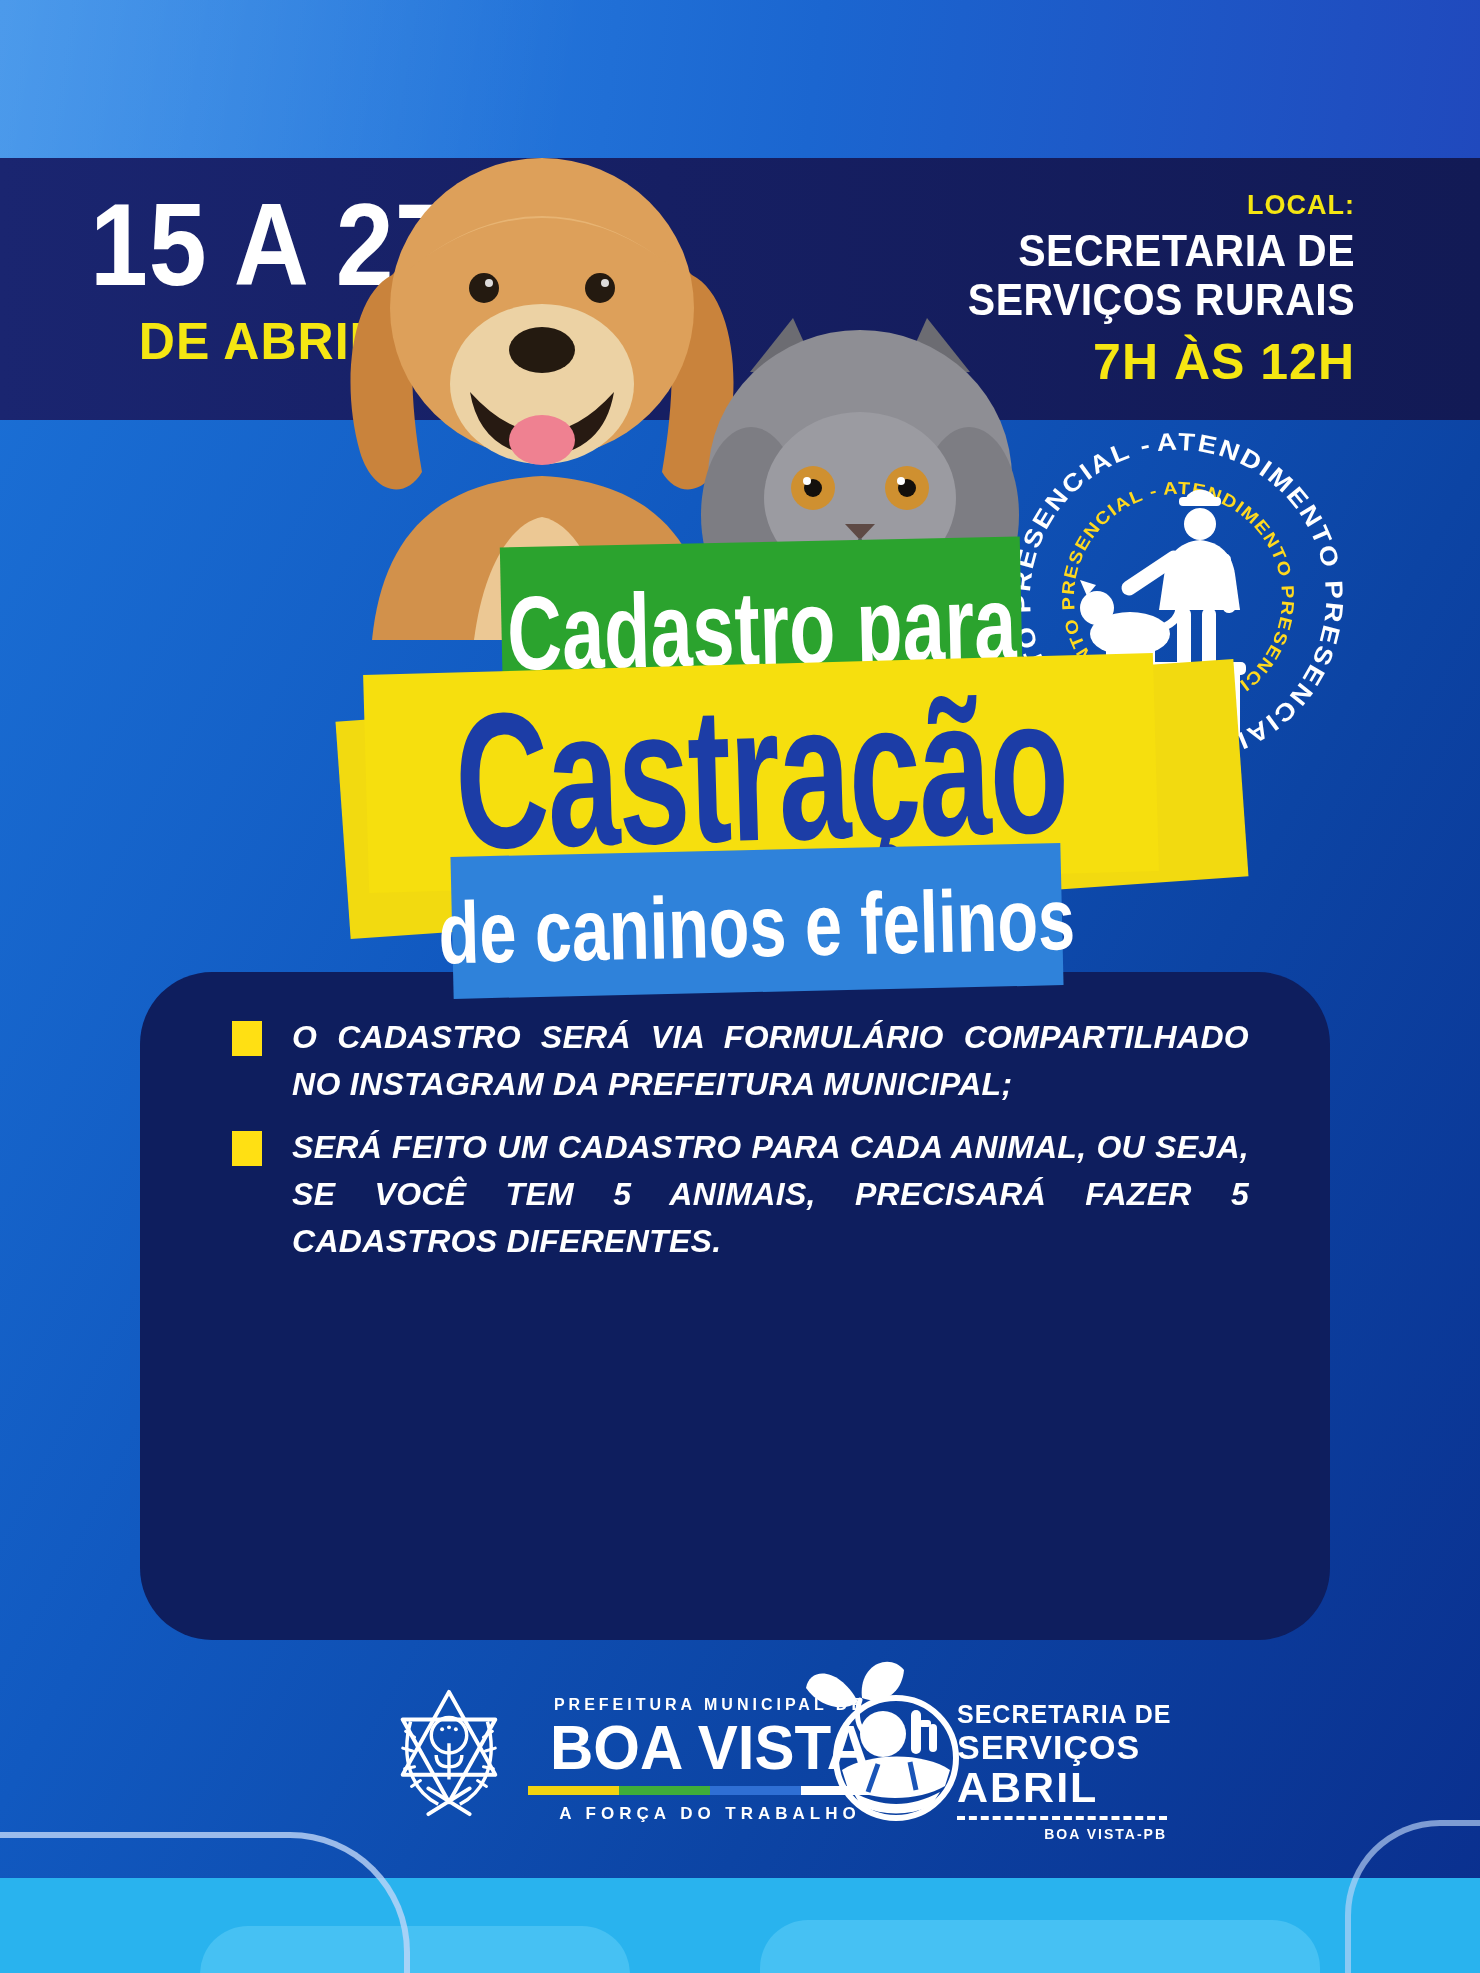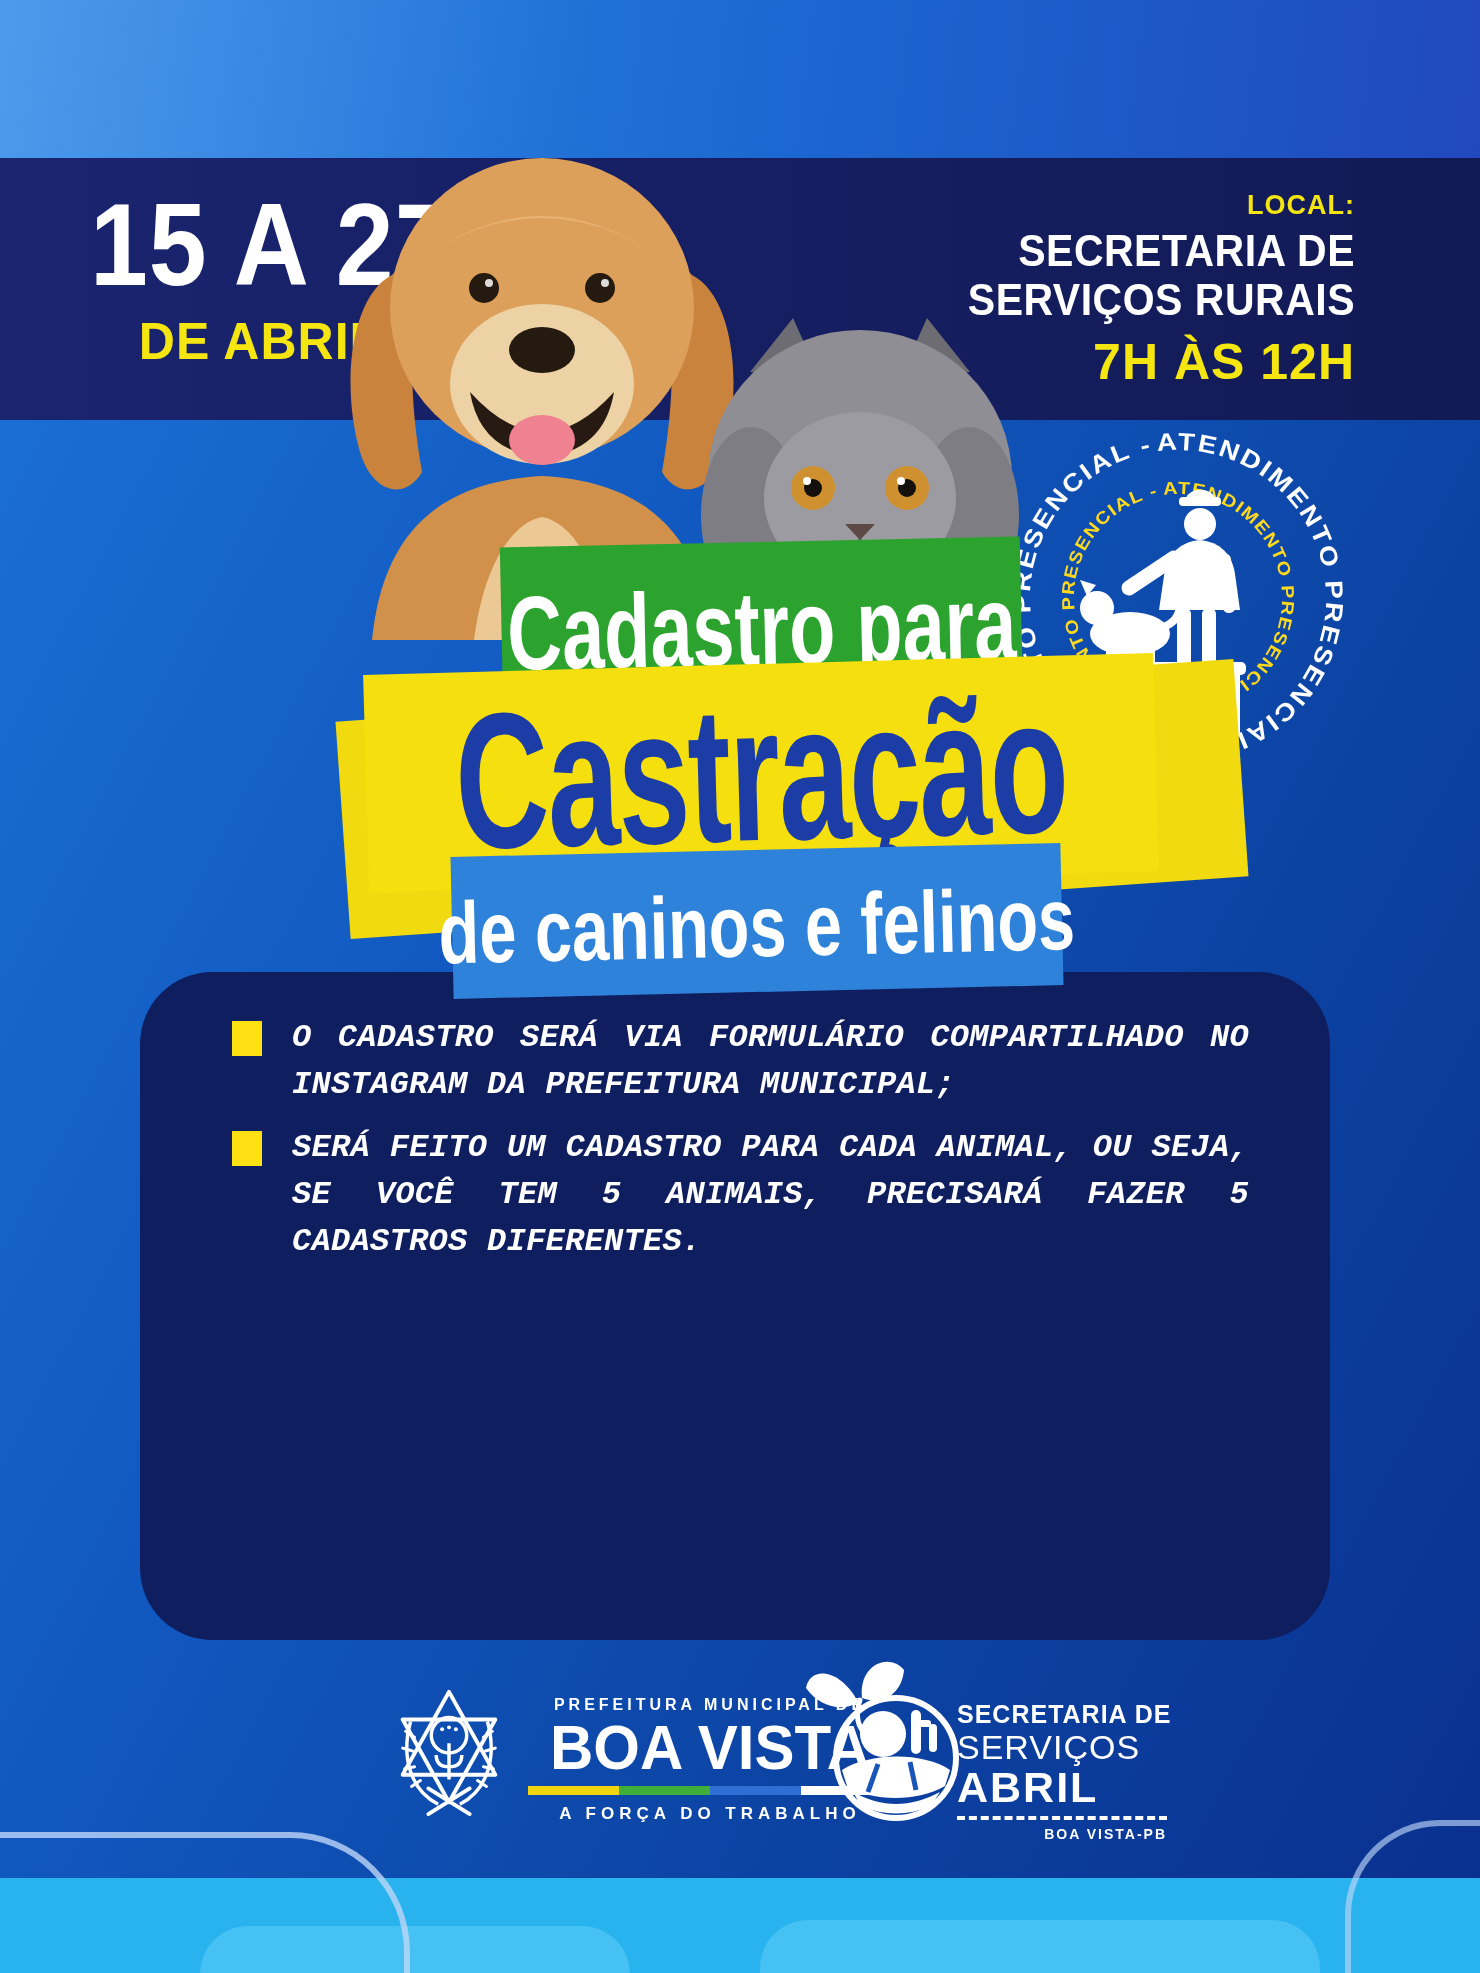--- a/index.html
+++ b/index.html
@@ -43,39 +43,39 @@
   .yellow-front{left:366px;top:664px;width:790px;height:218px;background:#f6df0e;
     transform:rotate(-1.6deg);z-index:7;align-items:center;}
   .yellow-front .txt{font-size:158px;font-weight:bold;color:#1c3da6;white-space:nowrap;
     transform:scale(0.82,1.22);letter-spacing:-2px;}
   .blue-banner{left:452px;top:850px;width:610px;height:142px;background:#2f82da;
     transform:rotate(-1.3deg);z-index:8;padding-top:26px;}
   .blue-banner .txt{font-size:74px;font-weight:bold;color:#fff;white-space:nowrap;
     transform:scale(0.9,1.18);transform-origin:top center;}
   
   .info-box{position:absolute;left:140px;top:972px;width:1190px;height:668px;border-radius:72px;
-    background:#0e1e5e;z-index:2;padding:42px 81px 40px 92px;display:flex;flex-direction:column;gap:16px;font-family:Liberation Mono, monospace;}
+    background:#0e1e5e;z-index:2;padding:42px 81px 40px 92px;display:flex;flex-direction:column;gap:16px;}
   .bullet-row{display:flex;align-items:flex-start;}
   .bullet-sq{flex:0 0 auto;width:30px;height:35px;background:#ffe013;margin:7px 30px 0 0;}
   .bullet-txt{flex:1;color:#fff;font-size:32px;font-weight:bold;font-style:italic;
     line-height:1.47;text-align:justify;letter-spacing:0.3px;}
   
   .footer{position:absolute;left:0;top:1650px;width:1480px;height:230px;z-index:9;color:#fff;}
   .city-emblem{position:absolute;left:384px;top:36px;width:130px;height:132px;}
   .city-text{position:absolute;left:505px;top:46px;width:410px;text-align:center;}
   .city-top{font-size:16px;font-weight:bold;letter-spacing:4px;}
   .city-name{font-size:60px;font-weight:900;letter-spacing:0px;line-height:1.0;margin-top:4px;
     transform:scaleY(1.05);white-space:nowrap;}
   .city-stripe{display:flex;height:9px;width:364px;margin:8px auto 0 auto;}
   .city-stripe span{flex:1;}
   .city-slogan{margin-top:9px;font-size:17px;font-weight:bold;letter-spacing:5px;white-space:nowrap;}
   .dept-emblem{position:absolute;left:798px;top:8px;width:200px;height:172px;}
   .dept-text{position:absolute;left:957px;top:52px;width:250px;text-align:left;line-height:1;}
   .dept-l1{font-size:25px;font-weight:bold;letter-spacing:1px;}
-  .dept-l2{font-size:34px;font-weight:normal;letter-spacing:1px;margin-top:3px;}
+  .dept-l2{font-size:34px;font-weight:bold;letter-spacing:1px;margin-top:3px;}
   .dept-l3{font-size:43px;font-weight:bold;letter-spacing:2px;margin-top:2px;}
   .dept-dashes{width:210px;border-top:4px dashed #fff;margin-top:7px;}
   .dept-sub{font-size:14px;font-weight:bold;letter-spacing:2px;margin-top:7px;text-align:right;width:210px;}
   
   .cyan-band{position:absolute;left:0;top:1878px;width:1480px;height:95px;background:#29b3ee;z-index:1;}
   .cyan-blob{position:absolute;background:#46c1f3;border-radius:48px;z-index:2;}
   .blob1{left:200px;top:1926px;width:430px;height:110px;}
   .blob2{left:760px;top:1920px;width:560px;height:110px;}
   .curve-left{position:absolute;left:-30px;top:1832px;width:440px;height:300px;
     border-top:6px solid rgba(190,214,248,.8);border-right:6px solid rgba(190,214,248,.8);

